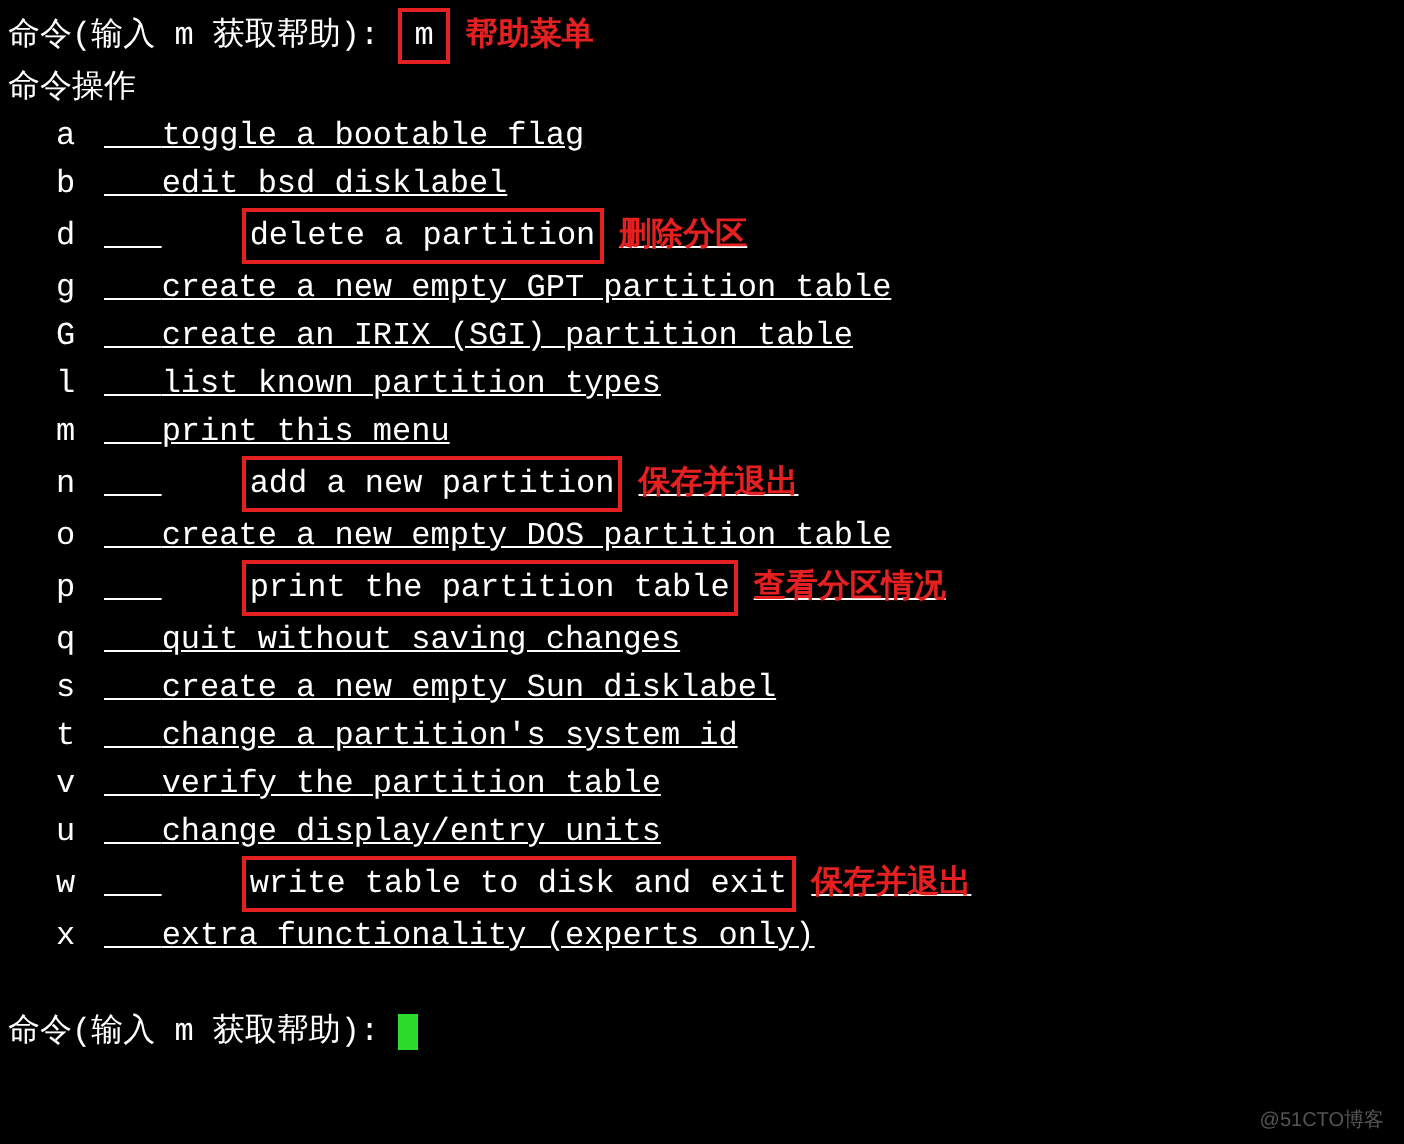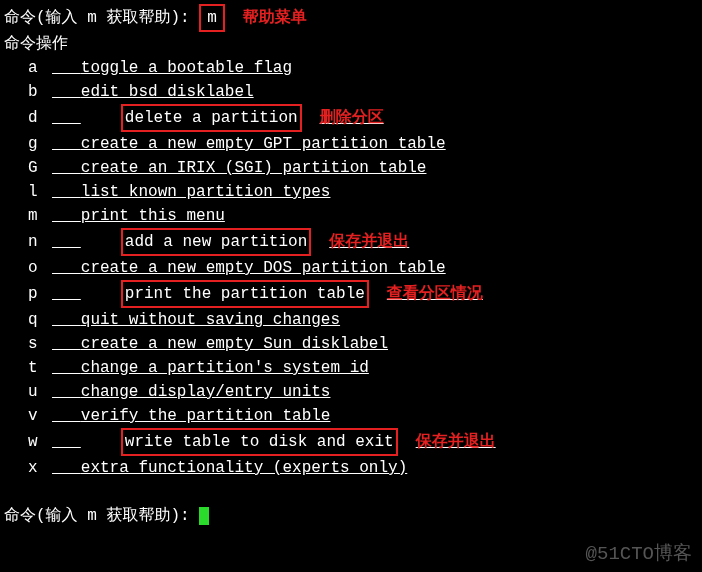--- a/index.html
+++ b/index.html
@@ -17,21 +17,21 @@
     .line { white-space: pre; }
     .cmd-line { position: relative; }
     .input-box {
       display: inline-block;
       border: 2px solid #E52020;
       padding: 0 6px;
     }
     .annotation {
       color: #E52020;
       font-weight: bold;
-      margin-left: 18px;
+      margin-left: 8px;
       font-family: "Microsoft YaHei", sans-serif;
       font-size: 16px;
     }
     .desc-box {
       display: inline-block;
       border: 2px solid #E52020;
       padding: 0 2px;
       margin-left: 40px;
     }
     .key { display: inline-block; width: 24px; }
@@ -41,22 +41,22 @@
       width: 10px;
       height: 18px;
       background: #2BDB2B;
       vertical-align: text-bottom;
     }
     .watermark {
       position: absolute;
       bottom: 4px;
       right: 10px;
       color: #555;
-      font-size: 19px;
-      font-family: Liberation Mono, monospace;
+      font-size: 10px;
+      font-family: Liberation Sans, sans-serif;
     }
     .section-title { }
   </style>
 </head>
 <body>
 
 <div id="root">
     <div class="line cmd-line"><span>命令(输入 m 获取帮助): </span><span class="input-box"><span>m</span></span><span class="annotation">帮助菜单</span></div>
     <div class="line section-title">命令操作</div>
     <div class="line menu-line"><span class="key">a</span>   <span>toggle a bootable flag</span></div>
@@ -65,21 +65,21 @@
     <div class="line menu-line"><span class="key">g</span>   <span>create a new empty GPT partition table</span></div>
     <div class="line menu-line"><span class="key">G</span>   <span>create an IRIX (SGI) partition table</span></div>
     <div class="line menu-line"><span class="key">l</span>   <span>list known partition types</span></div>
     <div class="line menu-line"><span class="key">m</span>   <span>print this menu</span></div>
     <div class="line menu-line"><span class="key">n</span>   <span class="desc-box"><span>add a new partition</span></span><span class="annotation">保存并退出</span></div>
     <div class="line menu-line"><span class="key">o</span>   <span>create a new empty DOS partition table</span></div>
     <div class="line menu-line"><span class="key">p</span>   <span class="desc-box"><span>print the partition table</span></span><span class="annotation">查看分区情况</span></div>
     <div class="line menu-line"><span class="key">q</span>   <span>quit without saving changes</span></div>
     <div class="line menu-line"><span class="key">s</span>   <span>create a new empty Sun disklabel</span></div>
     <div class="line menu-line"><span class="key">t</span>   <span>change a partition's system id</span></div>
+    <div class="line menu-line"><span class="key">v</span>   <span>verify the partition table</span></div>
     <div class="line menu-line"><span class="key">u</span>   <span>change display/entry units</span></div>
-    <div class="line menu-line"><span class="key">v</span>   <span>verify the partition table</span></div>
     <div class="line menu-line"><span class="key">w</span>   <span class="desc-box"><span>write table to disk and exit</span></span><span class="annotation">保存并退出</span></div>
     <div class="line menu-line"><span class="key">x</span>   <span>extra functionality (experts only)</span></div>
     <div class="line">&nbsp;</div>
     <div class="line cmd-line"><span>命令(输入 m 获取帮助): </span><span class="cursor"></span></div>
   </div>
 
 <div class="watermark">@51CTO博客</div>
 
 </body></html>

